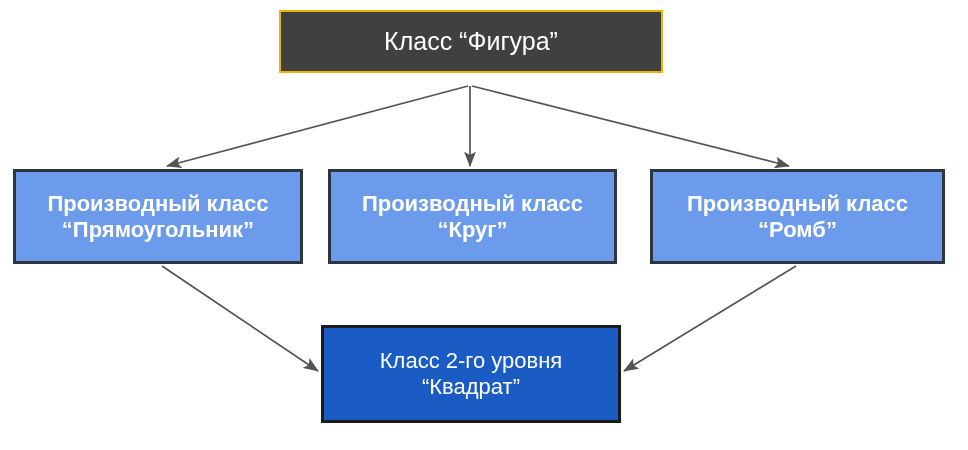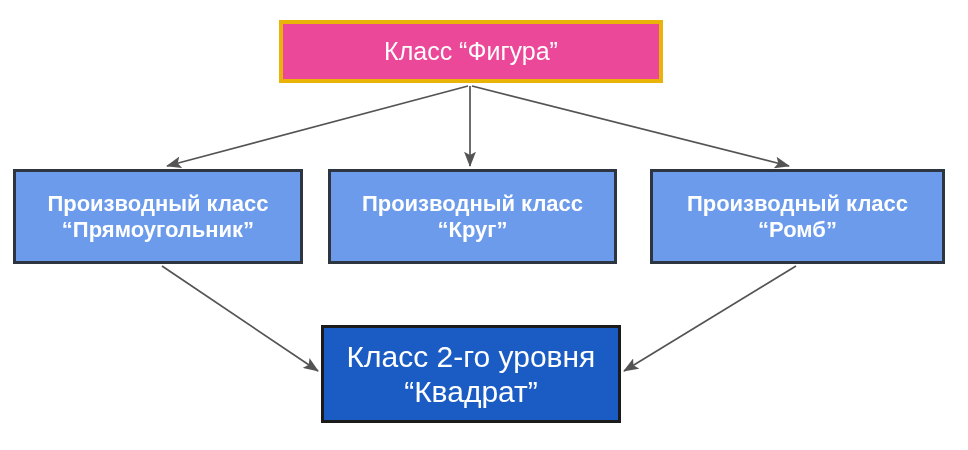--- a/index.html
+++ b/index.html
@@ -30,46 +30,46 @@
     align-items: center;
     justify-content: center;
     text-align: center;
     color: #ffffff;
     line-height: 1.18;
     white-space: pre-line;
     z-index: 2;
   }
   .node-root {
     left: 279px;
-    top: 20px;
+    top: 10px;
     width: 384px;
     height: 63px;
-    background: #ec4899;
-    border: 4px solid #eab308;
+    background: #404040;
+    border: 2px solid #eab308;
     font-size: 25px;
   }
   .node-derived {
     background: #6b9bea;
     border: 3px solid #2d3540;
     font-size: 22px;
     height: 95px;
     top: 169px;
     font-weight: bold;
   }
   .node-rect { left: 13px; width: 290px; }
   .node-circle { left: 328px; width: 289px; }
   .node-rhomb { left: 650px; width: 295px; }
   .node-leaf {
     left: 321px;
     top: 325px;
     width: 300px;
     height: 98px;
     background: #1a5bc4;
     border: 3px solid #1b1b1b;
-    font-size: 30px;
+    font-size: 22px;
   }
 </style>
 </head>
 <body>
 
 <div id="canvas">
 
   <svg class="edges" viewBox="0 0 968 450" width="968" height="450" xmlns="http://www.w3.org/2000/svg">
     <defs>
       <marker id="arrowhead" markerWidth="9" markerHeight="7" refX="8.4" refY="3.5" orient="auto" markerUnits="strokeWidth">

